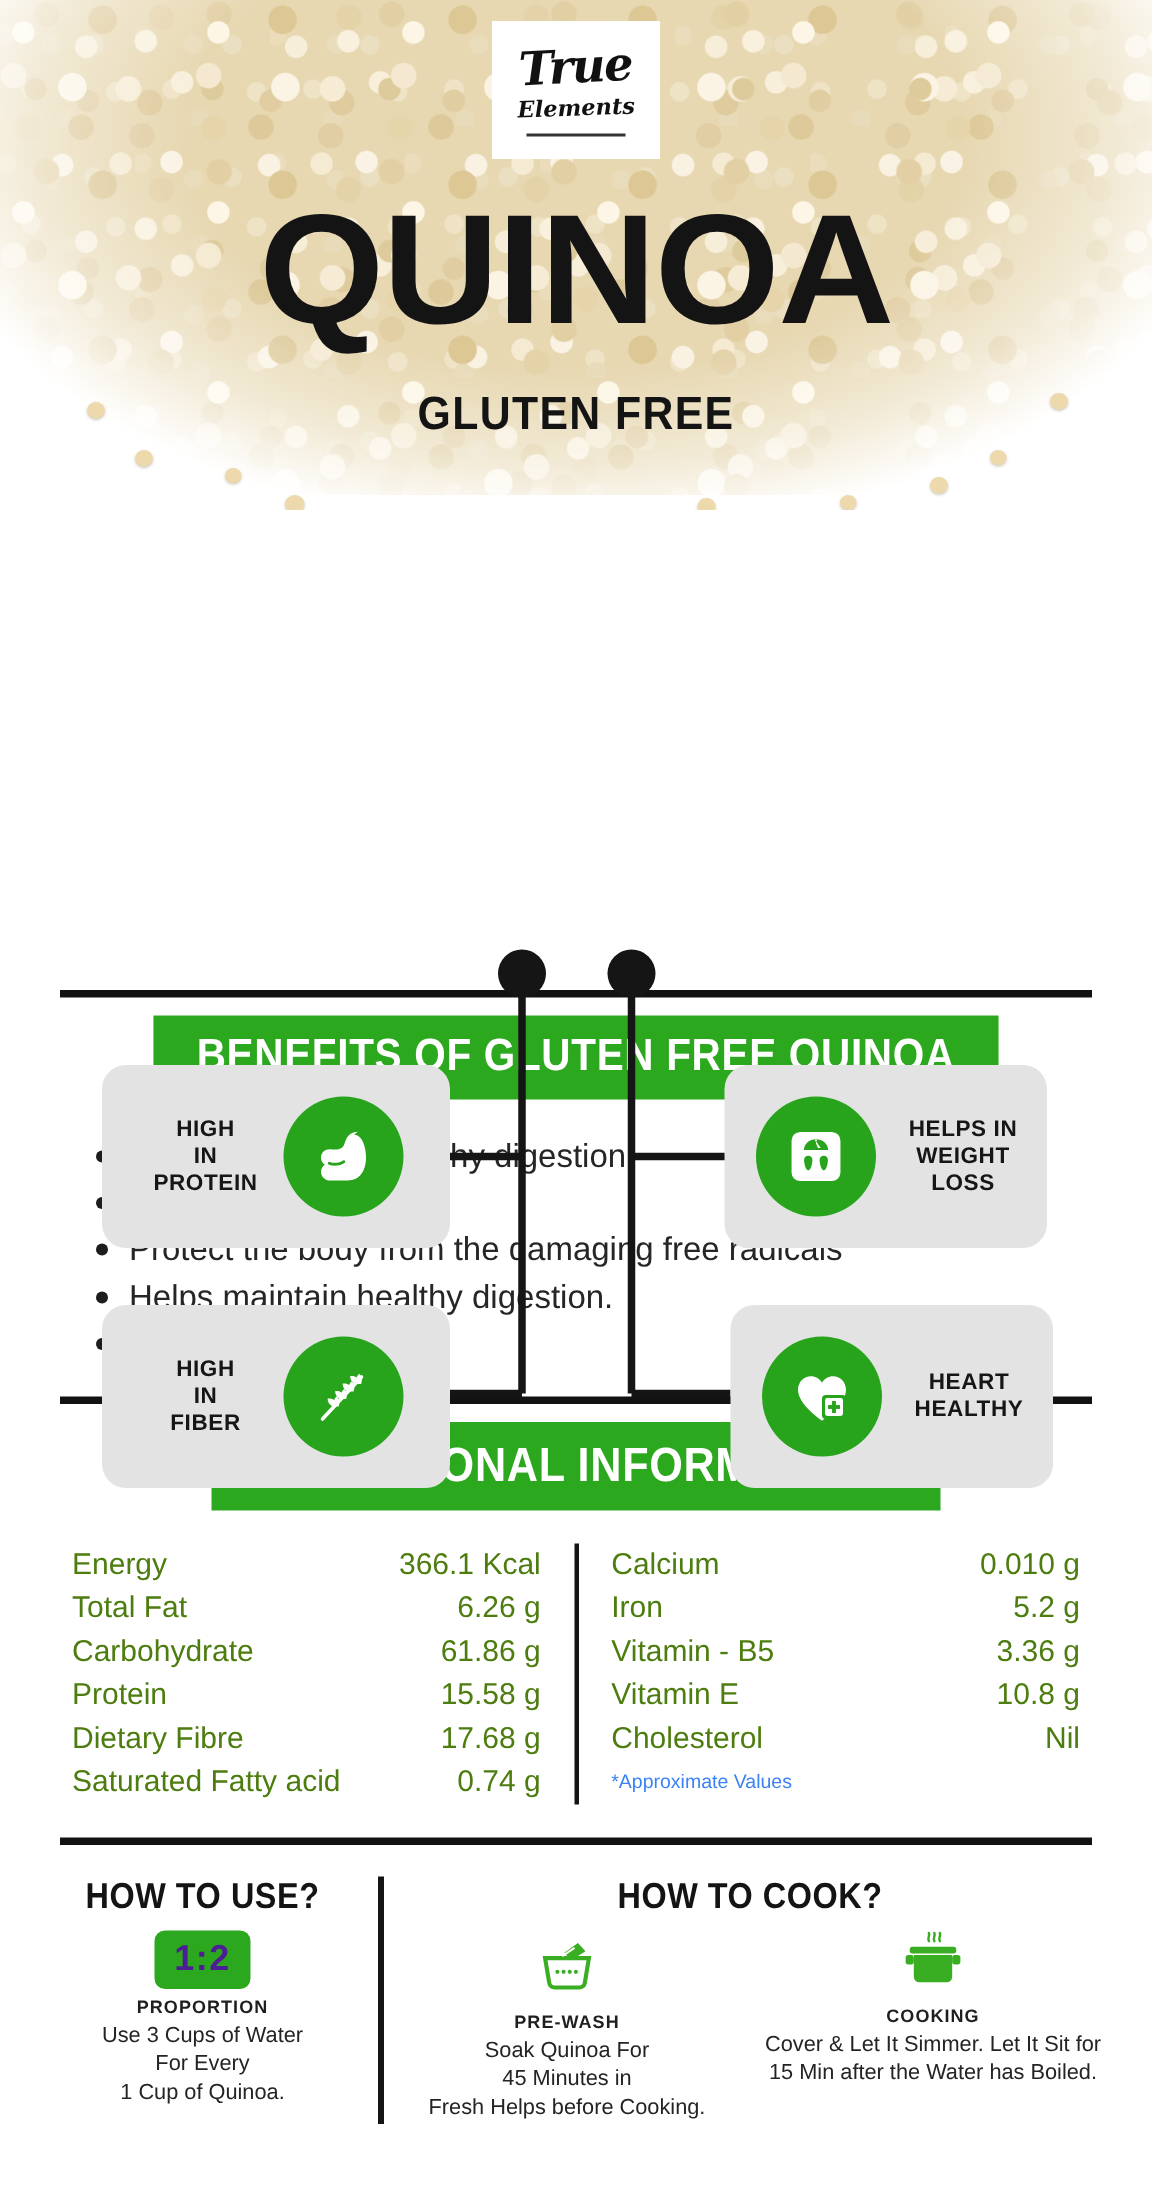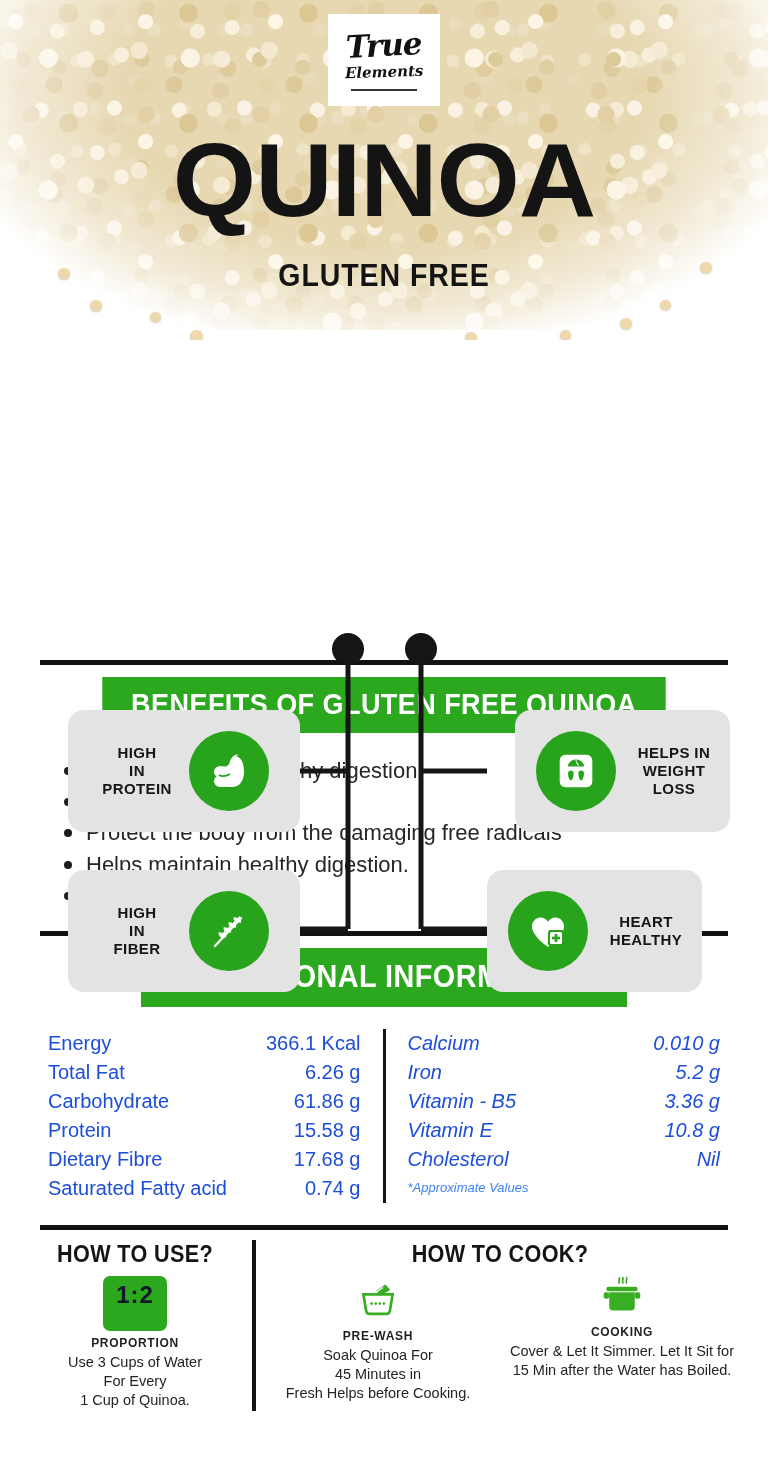--- a/index.html
+++ b/index.html
@@ -137,40 +137,40 @@
     position:relative;padding-left:26px;
   }
   .bullets li::before{
     content:"";position:absolute;left:4px;top:12px;
     width:8px;height:8px;border-radius:50%;background:#1d1d1d;
   }
 
   
   .nutri{display:flex;margin:22px 48px 0 48px;}
   .nutri-col{flex:1;}
-  .nutri-col.right{border-left:3px solid #141414;padding-left:22px;font-style:italic;}
+  .nutri-col.right{border-left:3px solid #141414;padding-left:22px;}
   .nutri-col.left{padding-right:22px;}
-  .nrow{display:flex;justify-content:space-between;font-size:20px;line-height:1.45;color:#1d4ed8;}
+  .nrow{display:flex;justify-content:space-between;font-size:20px;line-height:1.45;color:#4d7c0f;}
   .nrow .val{white-space:nowrap;}
   .approx{font-size:13px;color:#3b82f6;margin-top:6px;}
 
   
-  .howto{display:flex;margin-top:10px;padding:0 24px;justify-content:center;}
+  .howto{display:flex;margin-top:21px;padding:0 24px;justify-content:center;}
   .howto-use{width:222px;text-align:center;}
   .howto-cook{flex:1;text-align:center;border-left:4px solid #141414;margin-left:6px;}
   .howto-h{
     font-weight:700;font-size:24px;letter-spacing:.4px;color:#141414;
     transform:scaleX(.9);
   }
   .cook-cols{display:flex;justify-content:space-around;margin-top:4px;}
   .cook-col{width:228px;text-align:center;}
   .prop-badge{
-    display:inline-block;background:#2ca81e;color:#0f172a;
+    display:inline-block;background:#2ca81e;color:#4c1d95;
     font-weight:700;font-size:24px;letter-spacing:1px;
-    padding:5px 13px 22px;border-radius:7px;
+    padding:5px 13px 6px;border-radius:7px;
   }
   .step-cap{
     font-size:12px;font-weight:700;letter-spacing:.7px;color:#1f1f1f;margin-top:5px;
   }
   .step-txt{font-size:14.5px;line-height:1.32;color:#242424;margin-top:3px;}
   .icon-green{display:block;margin:0 auto;}
 </style>
 </head>
 <body>
 
@@ -220,21 +220,21 @@
         <div>IN</div>
         <div>PROTEIN</div>
       </div>
       <div class="badge-icon">
         <svg width="48" height="48" viewBox="0 0 48 48" fill="#ffffff">
           <path d="M33.5 7.5c-3.6 0-6.2 2-7.6 4.6-1.1 2.2-1.3 4.4-2.6 5.8-1.1 1.2-2.9 1.5-4.6 1.5-1.3 0-2.6-.2-3.6-.2-3.6 0-6.1 2.3-6.1 5.6 0 2 1 3.7 2.6 4.7-1.6 1-2.6 2.6-2.6 4.6 0 3.3 2.6 5.9 6.3 5.9h11.4c4.2 0 7-1.5 9-4.1 2.2-2.8 3.3-6.7 3.3-11.1 0-3.7-.6-7.4-1.9-10.2-1.3-2.9-3.3-5.1-6-5.1zm-8.7 20.6c-1.7 1.3-4 2-6.6 2-1.6 0-3-.3-4.1-.8-.5-.2-.7-.8-.4-1.3.2-.5.8-.7 1.3-.4.9.4 2 .6 3.2.6 2.2 0 4.1-.6 5.5-1.6.4-.3 1-.2 1.3.2.3.4.2 1-.2 1.3z"></path>
         </svg>
       </div>
     </div>
 
-    <div class="badge right" style="left:515px;top:388px;">
+    <div class="badge right" style="left:483px;top:388px;">
       <div class="badge-icon" style="margin-left:21px;">
         <svg width="46" height="46" viewBox="0 0 48 48" fill="#ffffff">
           <rect x="7" y="7" width="34" height="34" rx="6" fill="#ffffff"></rect>
           <path d="M24 12c-4.6 0-8.4 3.3-8.4 7.4h16.8c0-4.1-3.8-7.4-8.4-7.4z" fill="#27a41c"></path>
           <path d="M24 13.4l3.3 4.6h-1.9l-1.4-3z" fill="#ffffff"></path>
           <path d="M24 13.4v-1.1" stroke="#ffffff" stroke-width="1.4"></path>
           <path d="M18.6 23.5c1.8 0 2.9 1.3 2.9 3 0 2.4-1.1 7.2-2.9 7.2s-2.9-4.8-2.9-7.2c0-1.7 1.1-3 2.9-3z" fill="#27a41c"></path>
           <path d="M29.4 23.5c1.8 0 2.9 1.3 2.9 3 0 2.4-1.1 7.2-2.9 7.2s-2.9-4.8-2.9-7.2c0-1.7 1.1-3 2.9-3z" fill="#27a41c"></path>
         </svg>
       </div>

